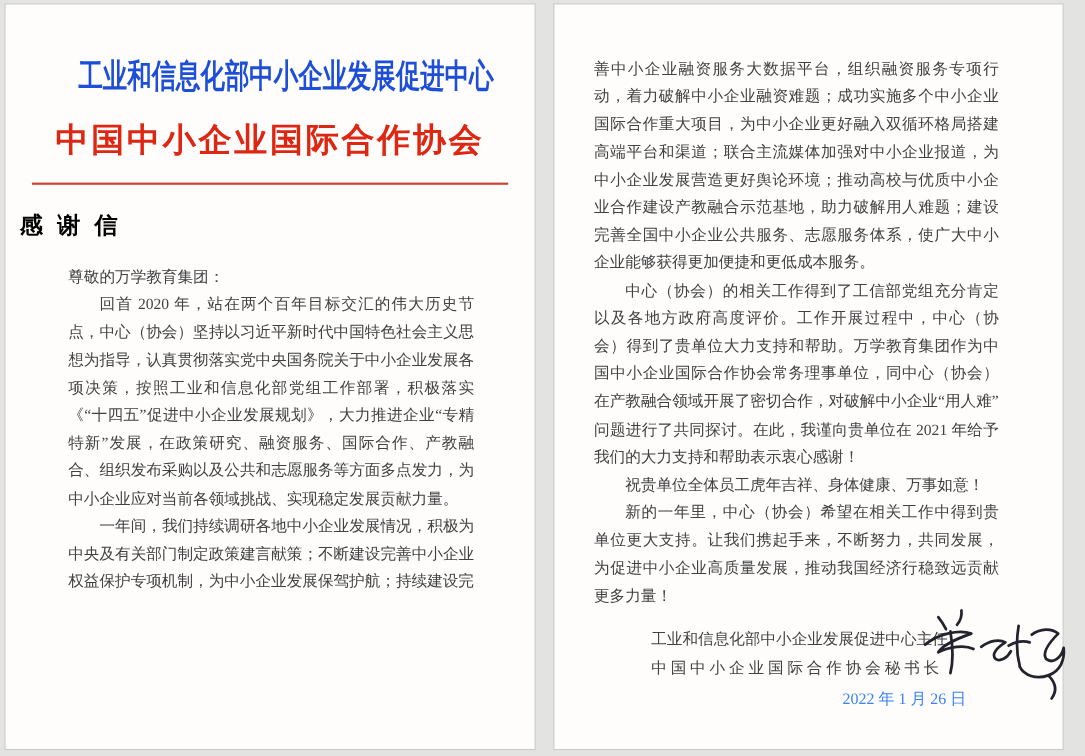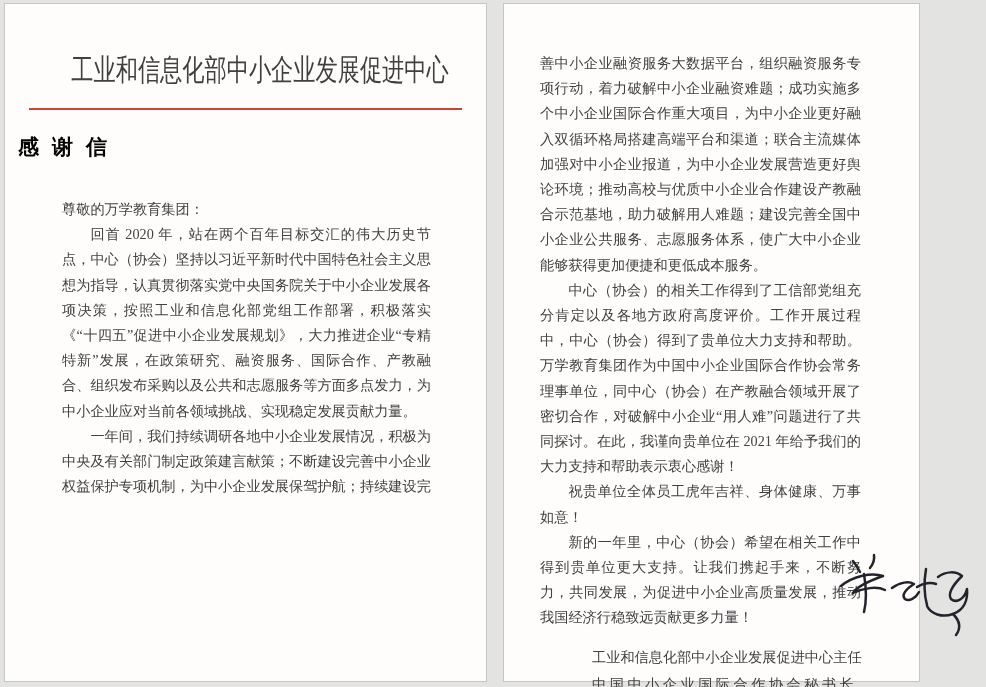--- a/index.html
+++ b/index.html
@@ -11,26 +11,26 @@
     overflow:hidden;
   }
   .page{
     position:absolute;top:3px;
     background:#fefdfc;
     border:1px solid #c6c6c4;
     box-sizing:border-box;
     height:679px;
   }
   #page-1{left:4px;width:483px;}
-  #page-2{left:503px;width:417px;}
+  #page-2{left:503px;width:464px;}
 
   
   .letterhead{padding-top:44px;text-align:center;}
   .org-line1{
-    color:#404040;font-weight:normal;font-size:30px;line-height:44px;
+    color:#1d4ed8;font-weight:bold;font-size:30px;line-height:44px;
     white-space:nowrap;
   }
   .org-line1 .squeeze{
     display:inline-block;transform:scaleX(0.74);transform-origin:center;
     white-space:nowrap;
   }
   .org-line2{
     color:#dd2713;font-weight:bold;font-size:30px;line-height:44px;
     letter-spacing:2.5px;margin-top:14px;white-space:nowrap;
   }
@@ -42,21 +42,21 @@
     margin-top:22px;text-align:left;
     font-size:21px;font-weight:bold;color:#000000;
     letter-spacing:13px;text-indent:13px;line-height:30px;
   }
 
   
   .body-text{
     font-size:14.2px;line-height:25.2px;color:#414141;
     text-align:justify;
   }
-  #page-1 .body-text{margin-top:35px;padding:0 55px 0 57px;}
+  #page-1 .body-text{margin-top:20px;padding:0 55px 0 57px;}
   #page-2 .body-text{padding:47px 58px 0 36px;}
   .body-text p{margin:0;text-indent:2em;}
   .body-text p.no-indent{text-indent:0;}
 
   
   .closing{margin-top:13px;padding-left:88px;position:relative;}
   .closing .signer{
     font-size:14.2px;line-height:27px;color:#414141;white-space:nowrap;
   }
   .closing .signer.spread{letter-spacing:3.5px;}
@@ -74,20 +74,21 @@
 </style>
 </head>
 <body>
 
 <div class="page" id="page-1">
 
   <div class="letterhead">
     <div class="org-line1">
       <span class="squeeze">工业和信息化部中小企业发展促进中心</span>
     </div>
+    <div class="org-line2">中国中小企业国际合作协会</div>
     <div class="red-rule"></div>
   </div>
 
   <div class="letter-title">感谢信</div>
 
   <div class="body-text">
     <p class="no-indent">尊敬的万学教育集团：</p>
     <p>回首 2020 年，站在两个百年目标交汇的伟大历史节点，中心（协会）坚持以习近平新时代中国特色社会主义思想为指导，认真贯彻落实党中央国务院关于中小企业发展各项决策，按照工业和信息化部党组工作部署，积极落实《“十四五”促进中小企业发展规划》，大力推进企业“专精特新”发展，在政策研究、融资服务、国际合作、产教融合、组织发布采购以及公共和志愿服务等方面多点发力，为中小企业应对当前各领域挑战、实现稳定发展贡献力量。</p>
     <p>一年间，我们持续调研各地中小企业发展情况，积极为中央及有关部门制定政策建言献策；不断建设完善中小企业权益保护专项机制，为中小企业发展保驾护航；持续建设完</p>
   </div>

